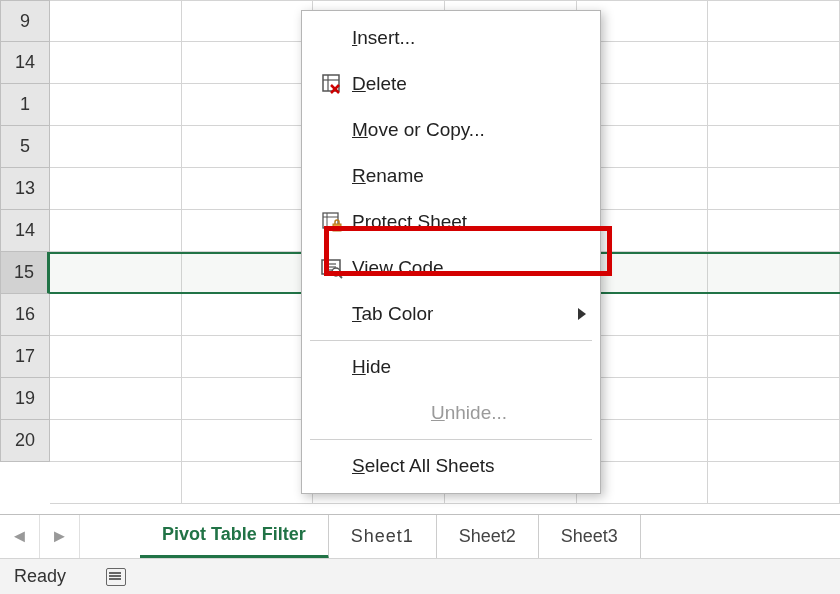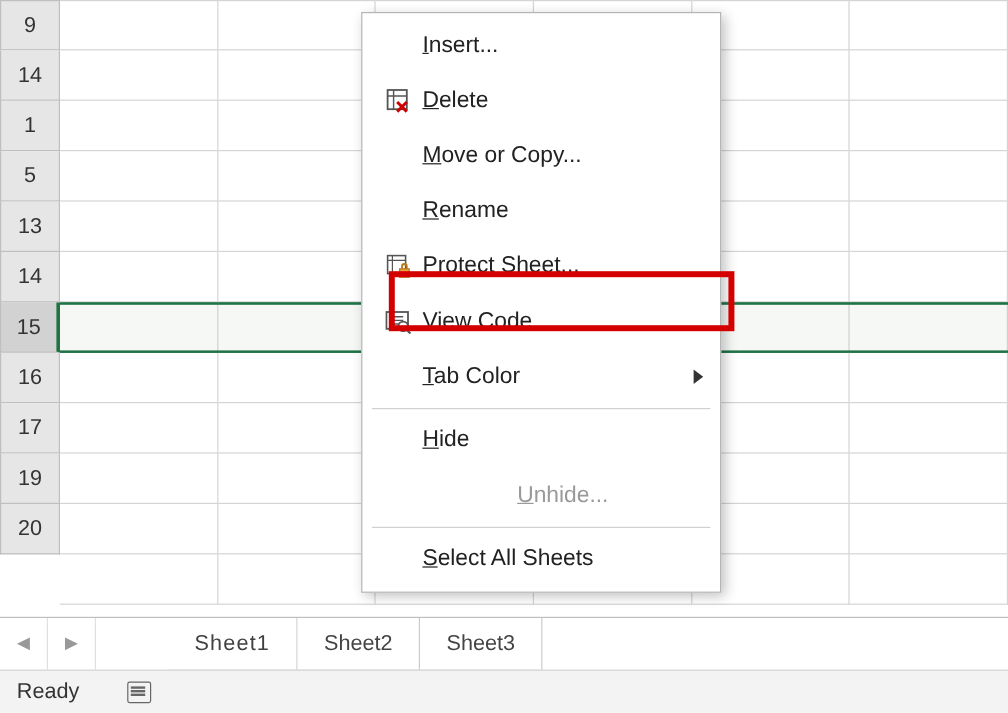--- a/index.html
+++ b/index.html
@@ -431,20 +431,23 @@
 <div class="highlight-box hl-view-code"></div>
 
 <div class="tab-bar">
   <div class="tab-nav">
       <span>◄</span>
     </div>
   <div class="tab-nav">
       <span>►</span>
     </div>
   <div class="tabs-area">
+    <div class="tab active">
+      <span>Pivot Table Filter</span>
+    </div>
     <div class="tab obscured">
       <span>Sheet1</span>
     </div>
     <div class="tab">
       <span>Sheet2</span>
     </div>
     <div class="tab">
       <span>Sheet3</span>
     </div>
   </div>

